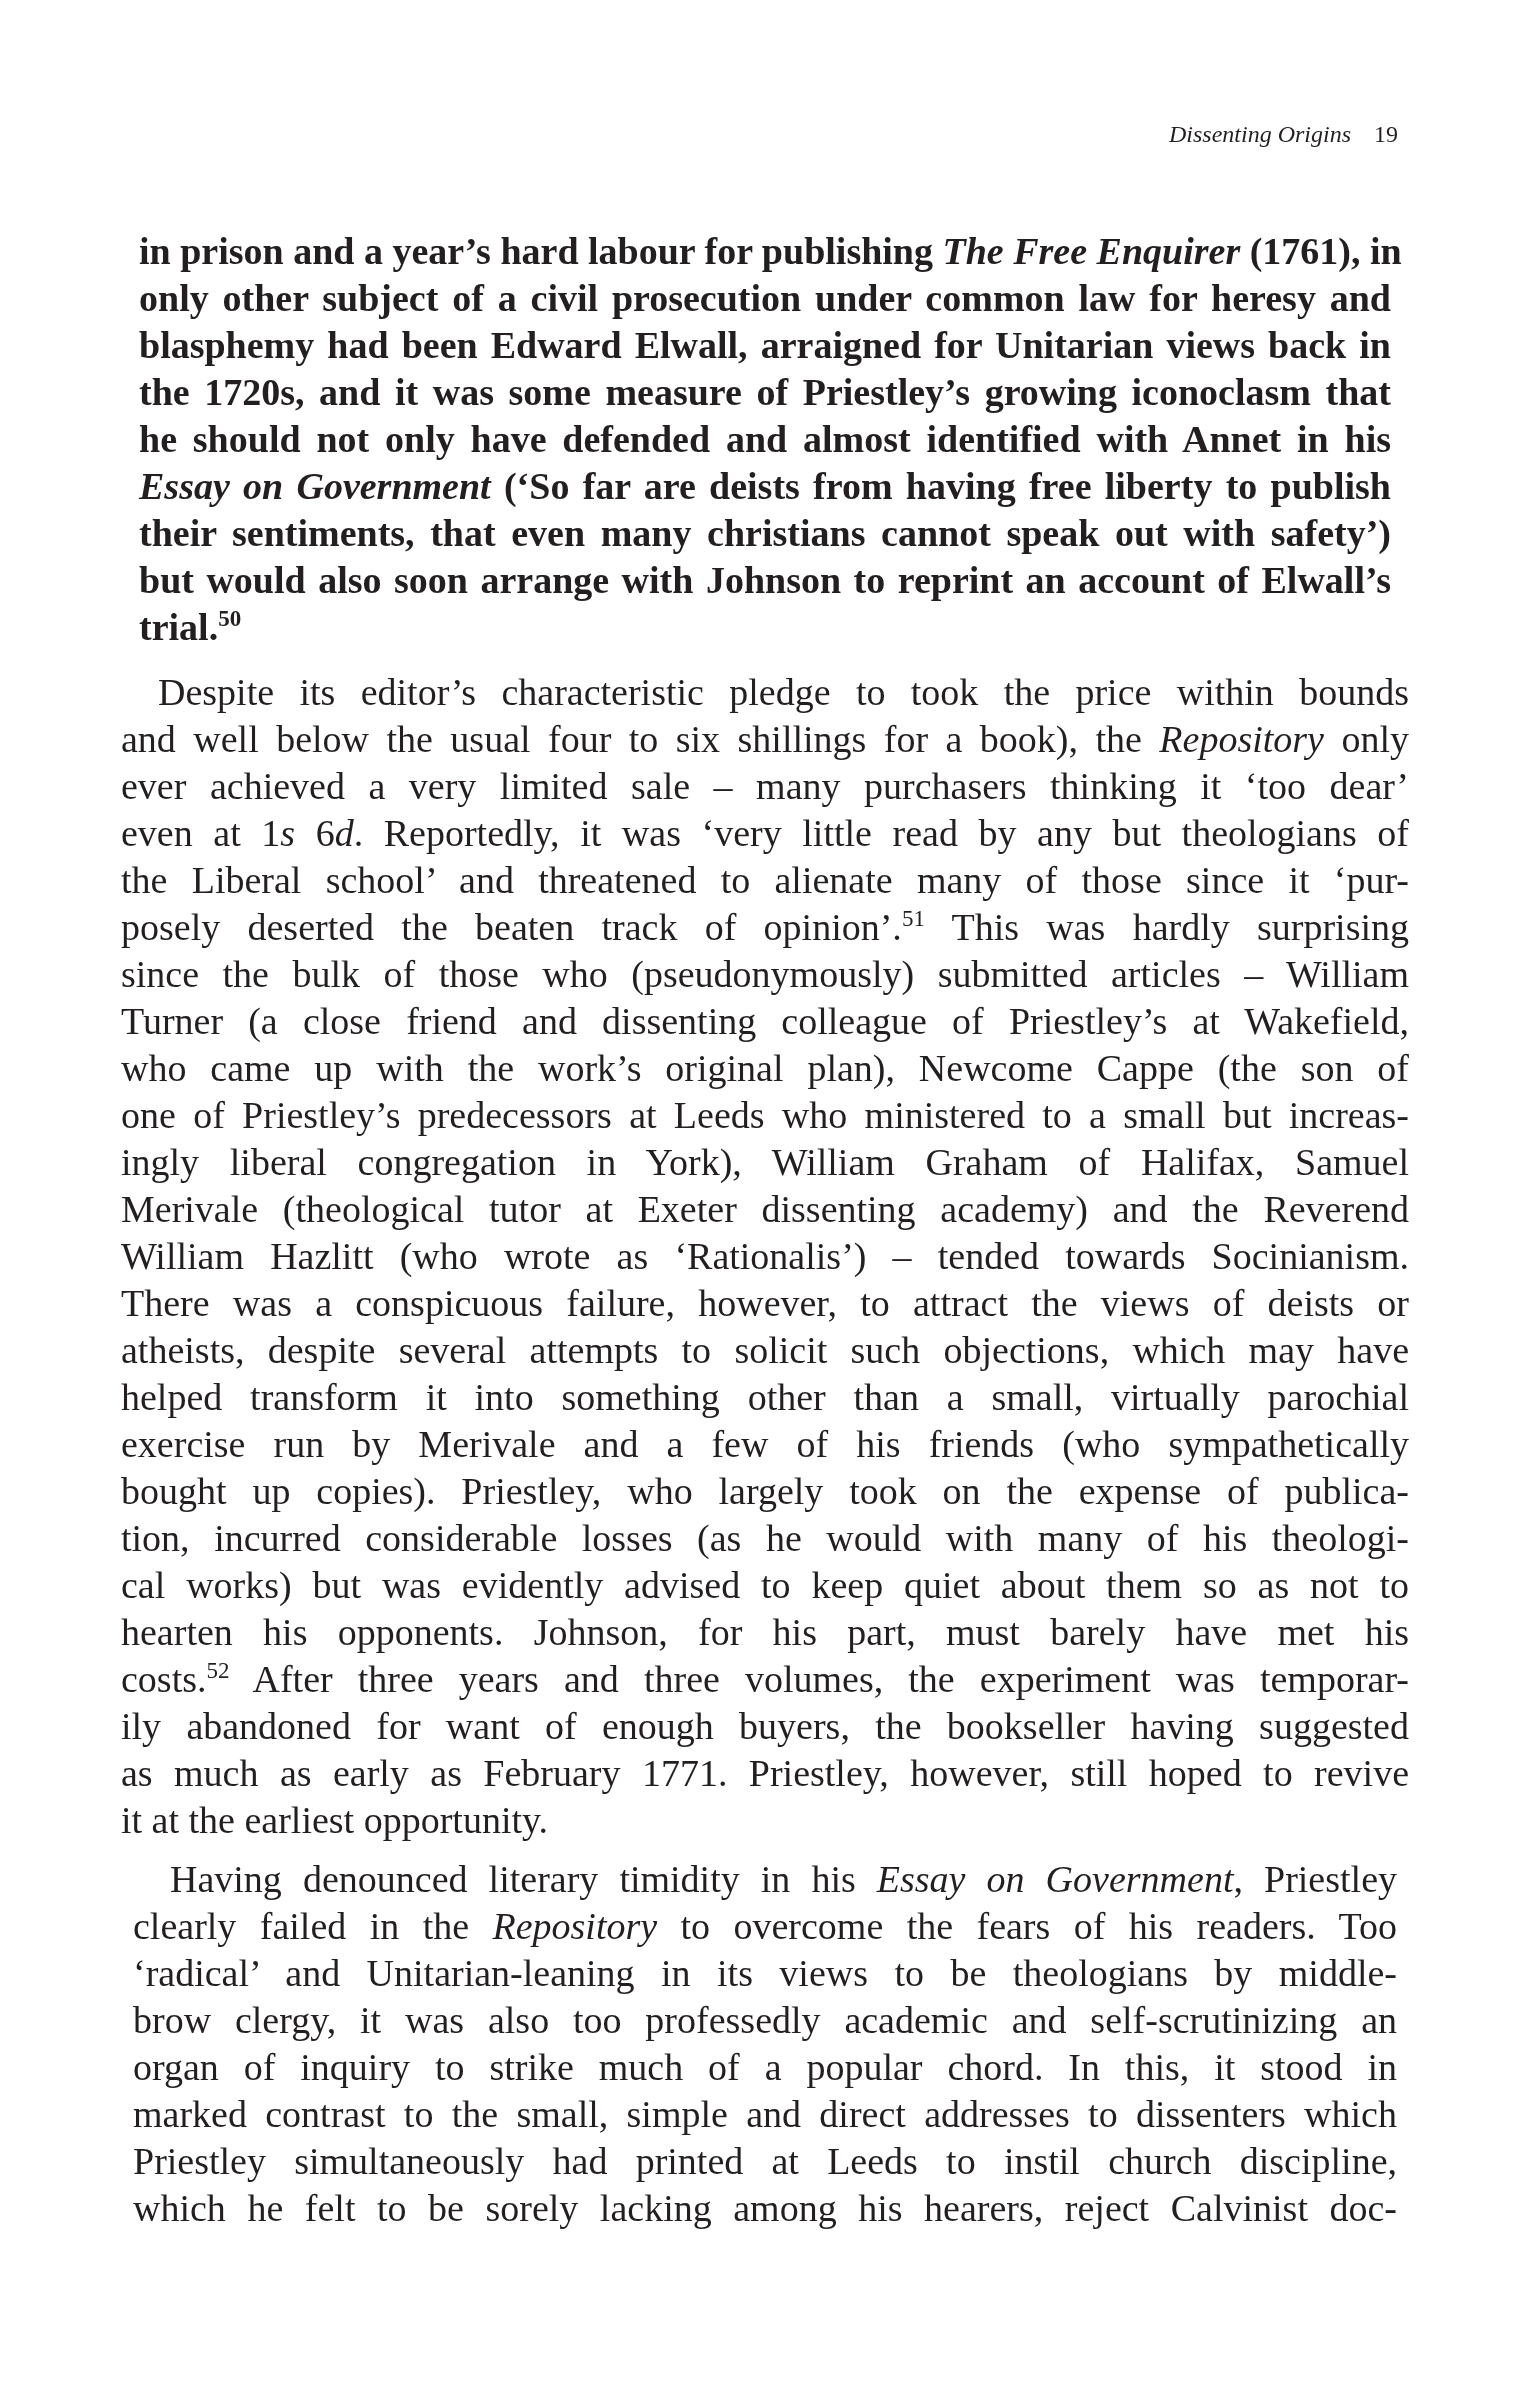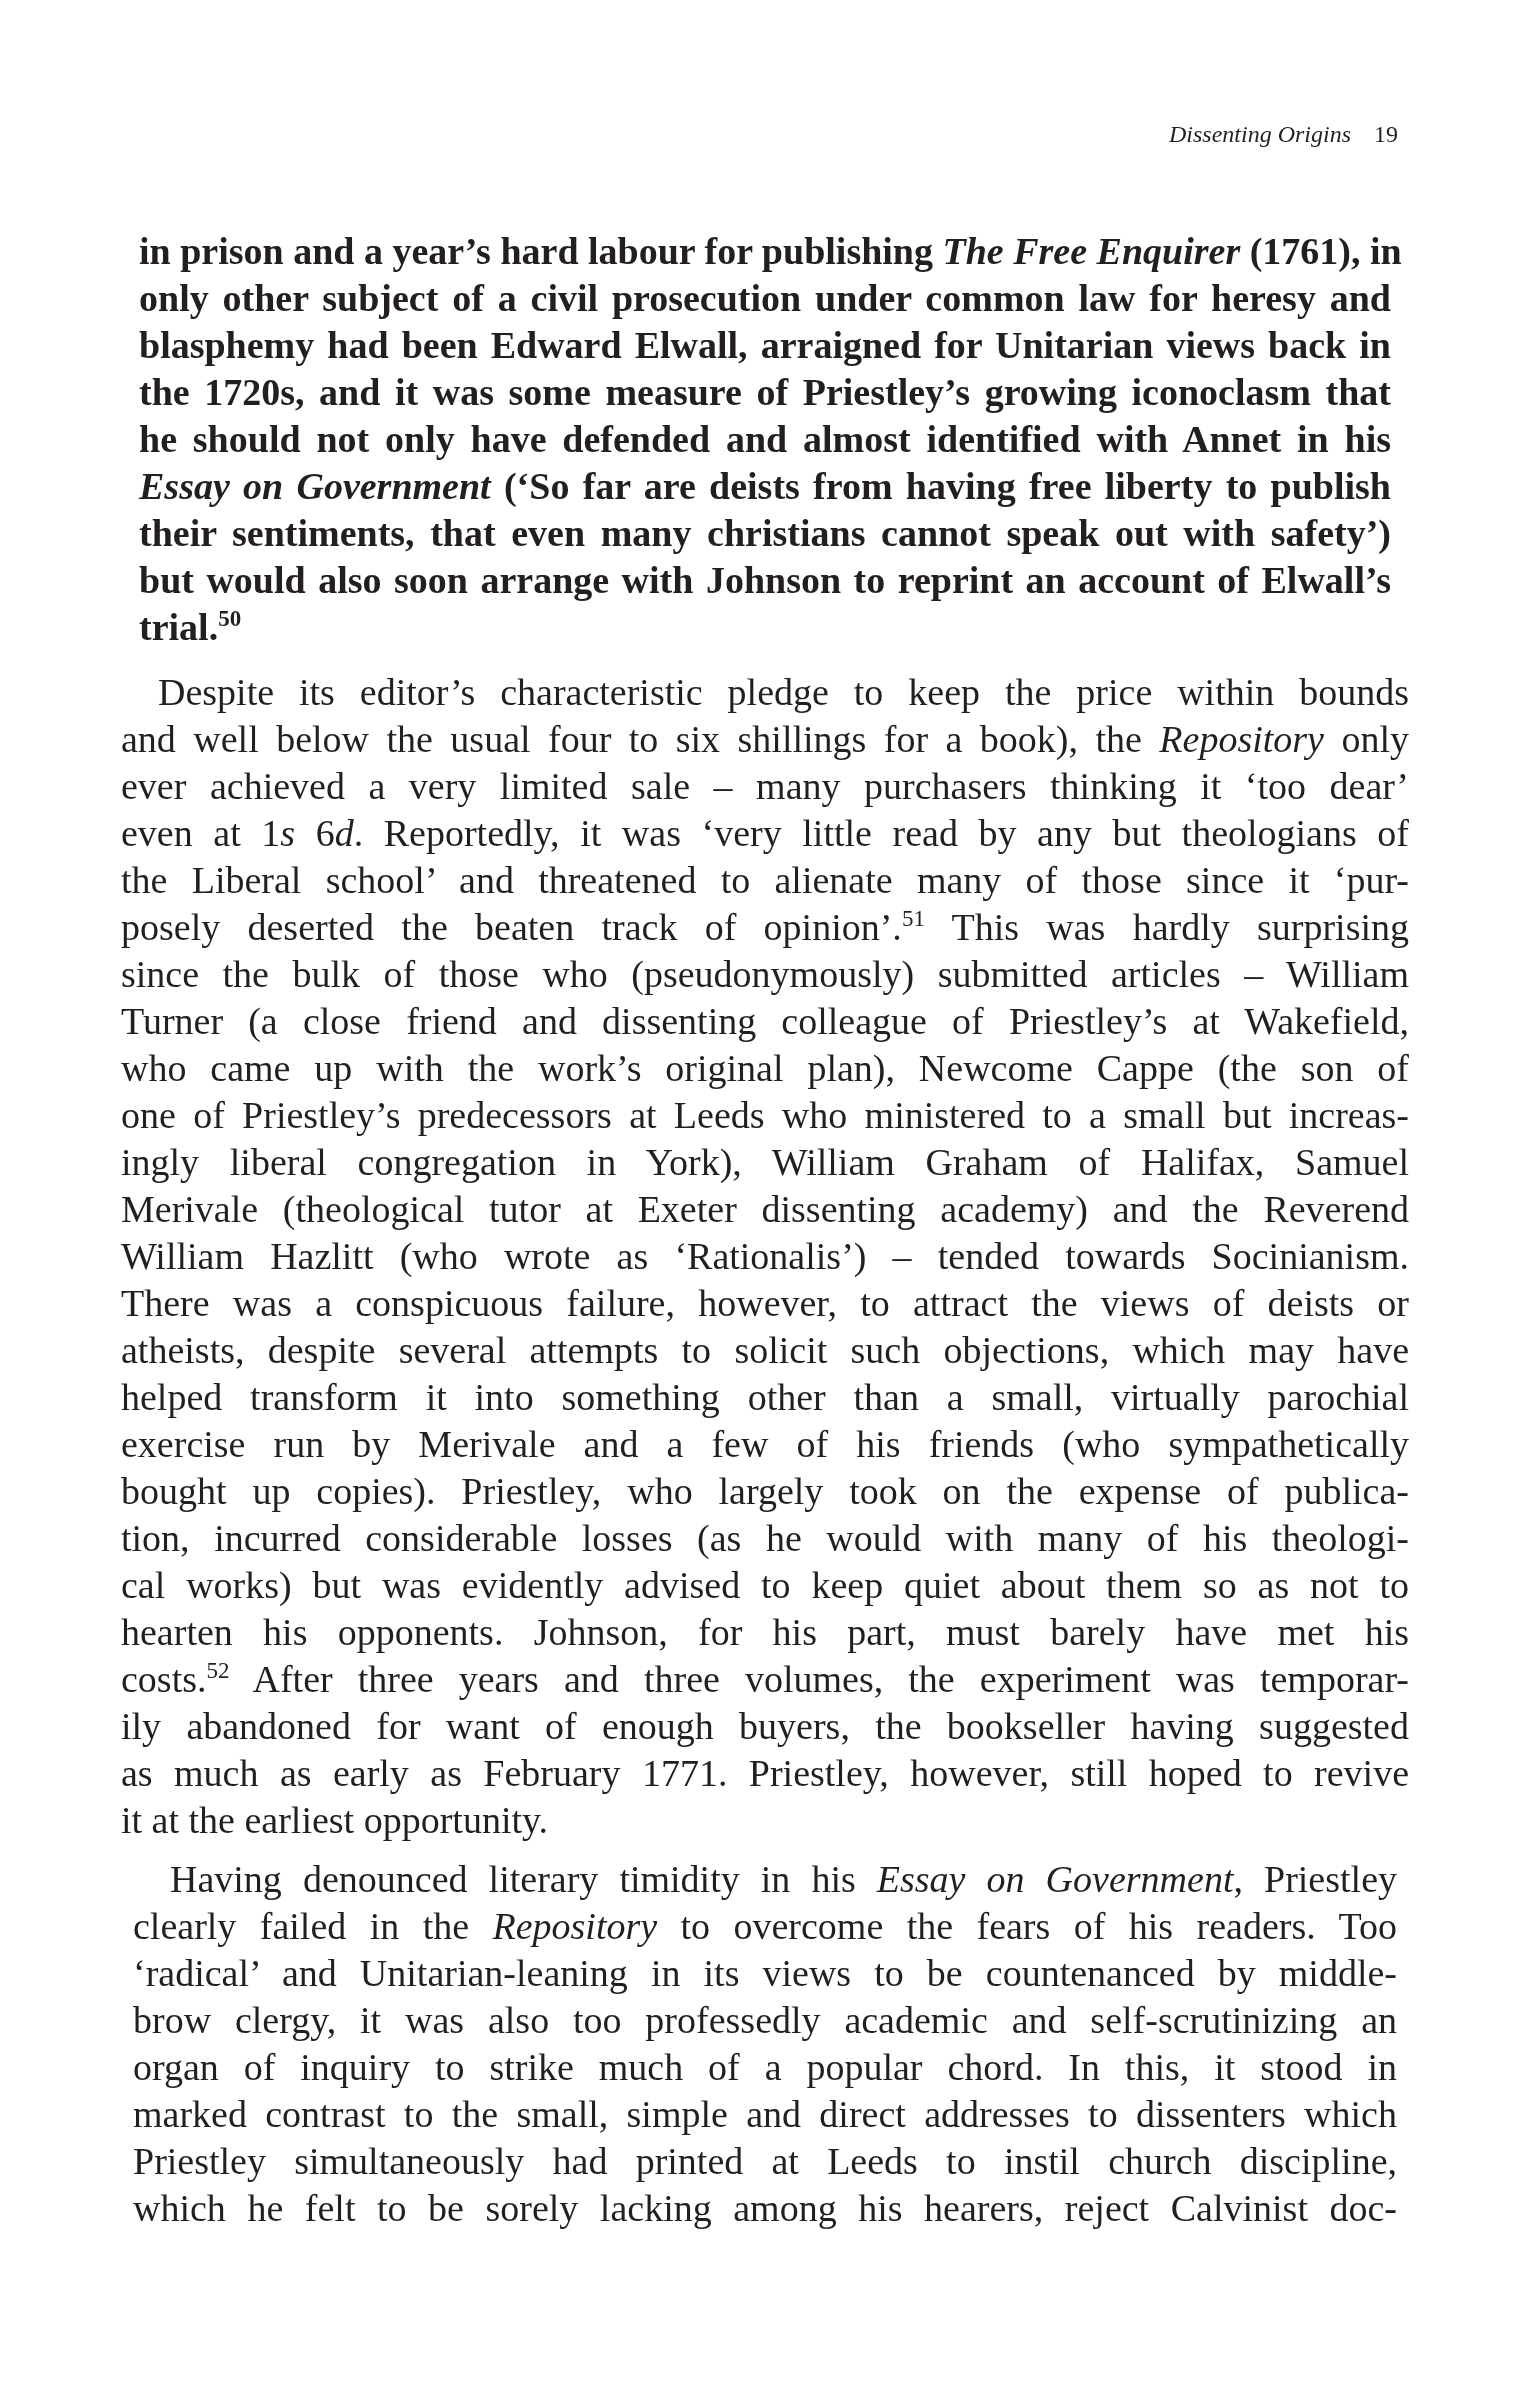--- a/index.html
+++ b/index.html
@@ -74,21 +74,21 @@
         <span class="line"><span>only other subject of a civil prosecution under common law for heresy and</span></span>
         <span class="line"><span>blasphemy had been Edward Elwall, arraigned for Unitarian views back in</span></span>
         <span class="line"><span>the 1720s, and it was some measure of Priestley’s growing iconoclasm that</span></span>
         <span class="line"><span>he should not only have defended and almost identified with Annet in his</span></span>
         <span class="line"><span class="seg-italic">Essay on Government</span><span> (‘So far are deists from having free liberty to publish</span></span>
         <span class="line"><span>their sentiments, that even many christians cannot speak out with safety’)</span></span>
         <span class="line"><span>but would also soon arrange with Johnson to reprint an account of Elwall’s</span></span>
         <span class="line last"><span>trial.</span><sup>50</sup></span>
       </p>
       <p style="margin: 0px;">
-        <span class="line indent"><span>Despite its editor’s characteristic pledge to keep the price within bounds</span></span>
+        <span class="line indent"><span>Despite its editor’s characteristic pledge to took the price within bounds</span></span>
         <span class="line"><span>and well below the usual four to six shillings for a book), the </span><span class="seg-italic">Repository</span><span> only</span></span>
         <span class="line"><span>ever achieved a very limited sale – many purchasers thinking it ‘too dear’</span></span>
         <span class="line"><span>even at 1</span><span class="seg-italic">s</span><span> 6</span><span class="seg-italic">d</span><span>. Reportedly, it was ‘very little read by any but theologians of</span></span>
         <span class="line"><span>the Liberal school’ and threatened to alienate many of those since it ‘pur-</span></span>
         <span class="line"><span>posely deserted the beaten track of opinion’.</span><sup>51</sup><span> This was hardly surprising</span></span>
         <span class="line"><span>since the bulk of those who (pseudonymously) submitted articles – William</span></span>
         <span class="line"><span>Turner (a close friend and dissenting colleague of Priestley’s at Wakefield,</span></span>
         <span class="line"><span>who came up with the work’s original plan), Newcome Cappe (the son of</span></span>
         <span class="line"><span>one of Priestley’s predecessors at Leeds who ministered to a small but increas-</span></span>
         <span class="line"><span>ingly liberal congregation in York), William Graham of Halifax, Samuel</span></span>
@@ -103,21 +103,21 @@
         <span class="line"><span>cal works) but was evidently advised to keep quiet about them so as not to</span></span>
         <span class="line"><span>hearten his opponents. Johnson, for his part, must barely have met his</span></span>
         <span class="line"><span>costs.</span><sup>52</sup><span> After three years and three volumes, the experiment was temporar-</span></span>
         <span class="line"><span>ily abandoned for want of enough buyers, the bookseller having suggested</span></span>
         <span class="line"><span>as much as early as February 1771. Priestley, however, still hoped to revive</span></span>
         <span class="line last"><span>it at the earliest opportunity.</span></span>
       </p>
       <p style="margin: 12px;">
         <span class="line indent"><span>Having denounced literary timidity in his </span><span class="seg-italic">Essay on Government</span><span>, Priestley</span></span>
         <span class="line"><span>clearly failed in the </span><span class="seg-italic">Repository</span><span> to overcome the fears of his readers. Too</span></span>
-        <span class="line"><span>‘radical’ and Unitarian-leaning in its views to be countenanced by middle-</span></span>
+        <span class="line"><span>‘radical’ and Unitarian-leaning in its views to be theologians by middle-</span></span>
         <span class="line"><span>brow clergy, it was also too professedly academic and self-scrutinizing an</span></span>
         <span class="line"><span>organ of inquiry to strike much of a popular chord. In this, it stood in</span></span>
         <span class="line"><span>marked contrast to the small, simple and direct addresses to dissenters which</span></span>
         <span class="line"><span>Priestley simultaneously had printed at Leeds to instil church discipline,</span></span>
         <span class="line"><span>which he felt to be sorely lacking among his hearers, reject Calvinist doc-</span></span>
       </p>
     </div>
 </main>
 
 

